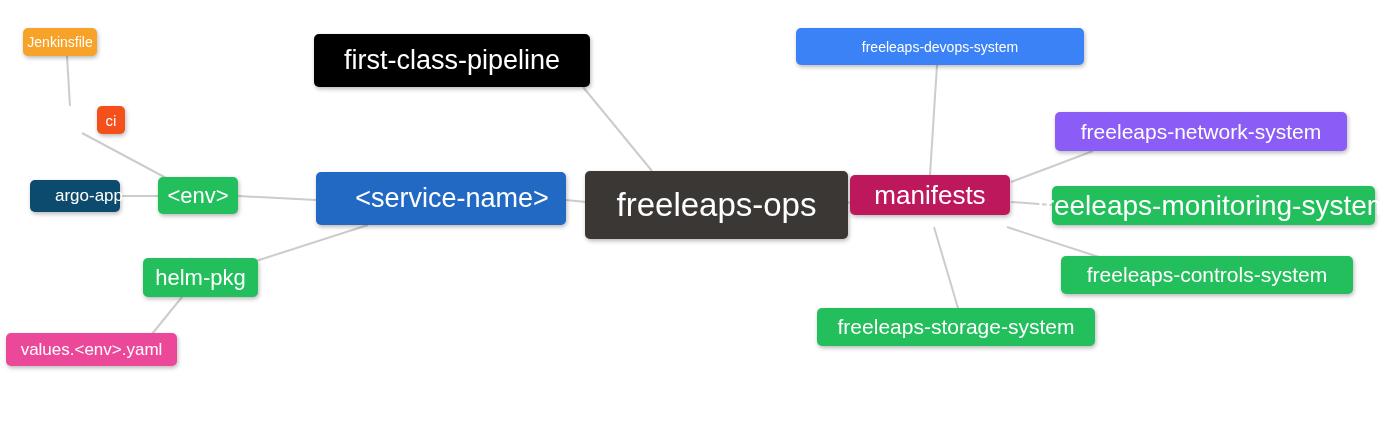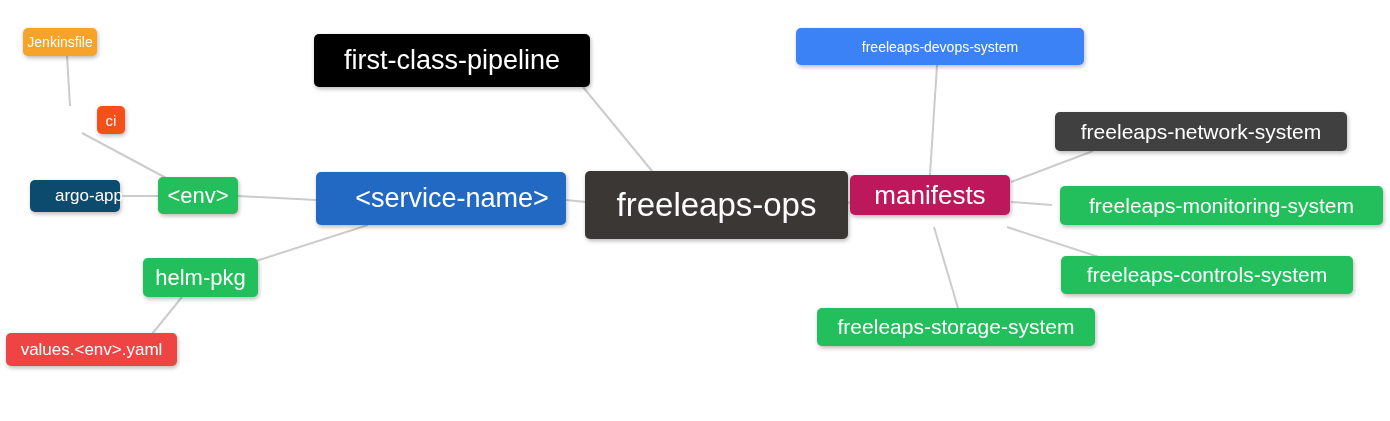--- a/index.html
+++ b/index.html
@@ -85,30 +85,30 @@
       </div>
       <div class="node" style="left: 30px; top: 180px; width: 90px; height: 32px; font-size: 17px; background: #0c4a6e; padding-left: 34px;">
         <span>argo-app</span>
       </div>
       <div class="node" style="left: 158px; top: 177px; width: 80px; height: 37px; font-size: 22px; background: rgb(35, 191, 92);">
         <span>&lt;env&gt;</span>
       </div>
       <div class="node" style="left: 143px; top: 258px; width: 115px; height: 39px; font-size: 22px; background: rgb(35, 191, 92);">
         <span>helm-pkg</span>
       </div>
-      <div class="node" style="left: 6px; top: 333px; width: 171px; height: 33px; font-size: 17px; background: #ef4444;">
+      <div class="node" style="left: 6px; top: 333px; width: 171px; height: 33px; font-size: 17px; background: #ec4899;">
         <span>values.&lt;env&gt;.yaml</span>
       </div>
       <div class="node" style="left: 796px; top: 28px; width: 288px; height: 37px; font-size: 14px; background: #3b82f6;">
         <span>freeleaps-devops-system</span>
       </div>
-      <div class="node" style="left: 1055px; top: 112px; width: 292px; height: 39px; font-size: 21px; background: #404040;">
+      <div class="node" style="left: 1055px; top: 112px; width: 292px; height: 39px; font-size: 21px; background: #8b5cf6;">
         <span>freeleaps-network-system</span>
       </div>
-      <div class="node" style="left: 1052px; top: 186px; width: 323px; height: 39px; font-size: 21px; background: rgb(35, 191, 92); margin-left: 8px;">
+      <div class="node" style="left: 1052px; top: 186px; width: 323px; height: 39px; font-size: 28px; background: rgb(35, 191, 92);">
         <span>freeleaps-monitoring-system</span>
       </div>
       <div class="node" style="left: 1061px; top: 256px; width: 292px; height: 38px; font-size: 21px; background: rgb(35, 191, 92);">
         <span>freeleaps-controls-system</span>
       </div>
       <div class="node" style="left: 817px; top: 308px; width: 278px; height: 38px; font-size: 21px; background: rgb(35, 191, 92);">
         <span>freeleaps-storage-system</span>
       </div>
     </div>
 </div>

